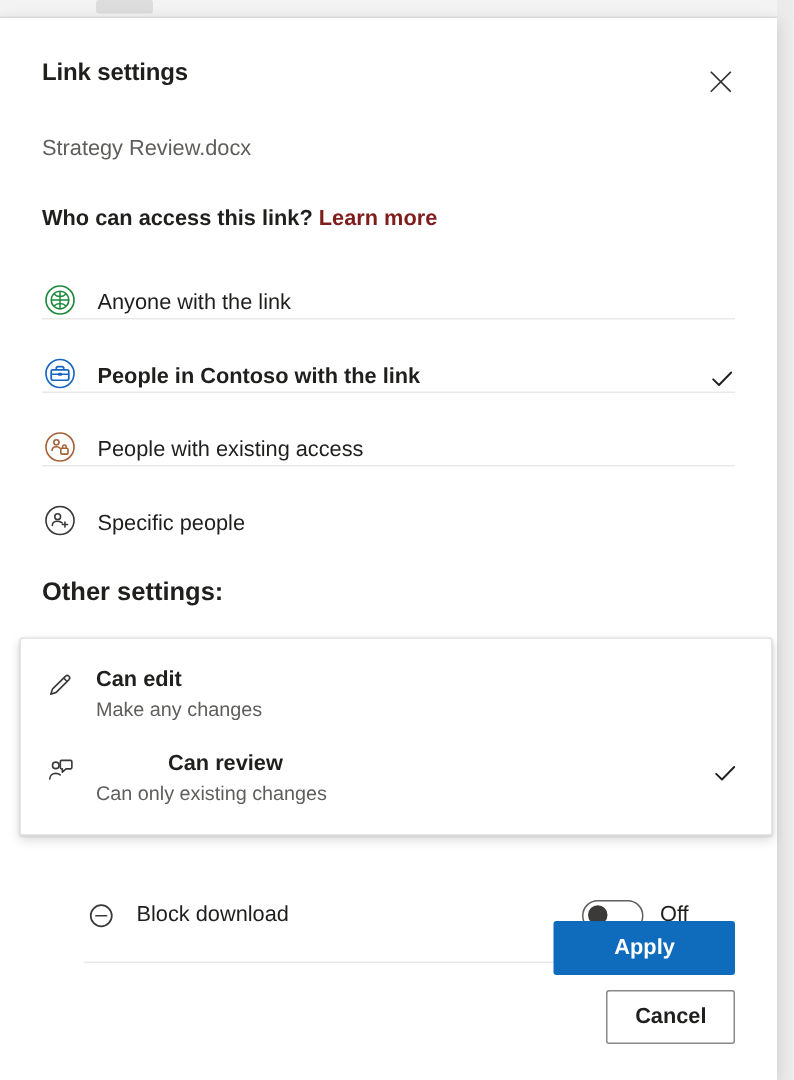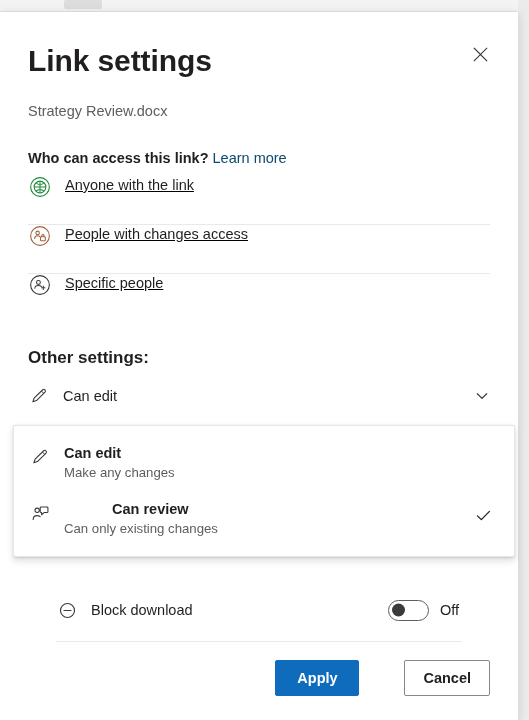--- a/index.html
+++ b/index.html
@@ -52,26 +52,25 @@
     box-shadow: 0 2px 10px rgba(0,0,0,.14);
     overflow: visible;
   }
 
   
   .header {
     position: relative;
     padding: 22px 28px 0 28px;
   }
   .title {
-    font-size: 30px;
+    font-size: 16px;
     font-weight: 600;
     color: #201f1e;
     letter-spacing: -.1px;
     line-height: 30px;
-    margin-top: 12px;
   }
   .subtitle {
     margin-top: 25px;
     font-size: 14.5px;
     color: #605e5c;
     line-height: 20px;
   }
   .close-btn {
     position: absolute;
     top: 26px;
@@ -86,36 +85,35 @@
 
   
   .section-label {
     margin: 27px 28px 0 28px;
     font-size: 14.5px;
     font-weight: 700;
     color: #201f1e;
     line-height: 20px;
   }
   .section-label .learn-more {
-    color: #0c4a6e;
-    font-weight: 400;
+    color: #7f1d1d;
+    font-weight: 700;
     text-decoration: none;
     cursor: pointer;
   }
 
   
   .options { margin-top: 7px; }
   .option-row {
     position: relative;
     display: flex;
-    align-items: flex-start;
+    align-items: flex-end;
     height: 49px;
     margin: 0 28px;
     cursor: pointer;
-    text-decoration: underline;
   }
   .option-row + .option-row::before {
     content: "";
     position: absolute;
     top: 0; left: 0; right: 0;
     height: 1px;
     background: #ebe9e7;
   }
   .option-icon {
     width: 24px; height: 24px;
@@ -260,20 +258,21 @@
     margin-top: 6px;
   }
 
   
   .footer {
     position: absolute;
     right: 28px;
     bottom: 24px;
     display: flex;
     gap: 10px;
+    flex-direction: column;
   }
   .btn {
     height: 36px;
     min-width: 84px;
     padding: 0 18px;
     font-size: 14.5px;
     font-family: inherit;
     border-radius: 2px;
     cursor: pointer;
     line-height: 34px;
@@ -325,32 +324,49 @@
         <svg width="22" height="22" viewBox="0 0 24 24" fill="none" aria-hidden="true">
           <circle cx="12" cy="12" r="10.2" stroke="#1f8a3b" stroke-width="1.2"></circle>
           <circle cx="12" cy="12" r="6.4" stroke="#1f8a3b" stroke-width="1.2"></circle>
           <path d="M5.6 12h12.8M12 5.6v12.8M7.6 7.6c2.4 2.4 6.4 2.4 8.8 0M7.6 16.4c2.4-2.4 6.4-2.4 8.8 0" stroke="#1f8a3b" stroke-width="1.1"></path>
         </svg>
       </span>
       <span class="option-label">Anyone with the link</span>
       <span class="option-check"></span>
     </div>
 
+    <div class="option-row selected">
+      <span class="option-icon">
+        <svg width="22" height="22" viewBox="0 0 24 24" fill="none" aria-hidden="true">
+          <circle cx="12" cy="12" r="10.2" stroke="#1565c0" stroke-width="1.2"></circle>
+          <rect x="5.6" y="9.3" width="12.8" height="7.6" rx="1.2" stroke="#1565c0" stroke-width="1.25"></rect>
+          <path d="M9.3 9.3V8.2c0-.7.5-1.2 1.2-1.2h3c.7 0 1.2.5 1.2 1.2v1.1" stroke="#1565c0" stroke-width="1.25"></path>
+          <path d="M5.6 12.6h12.8" stroke="#1565c0" stroke-width="1.1"></path>
+          <rect x="10.7" y="11.5" width="2.6" height="2.2" rx=".5" fill="#1565c0"></rect>
+        </svg>
+      </span>
+      <span class="option-label">People in Contoso with the link</span>
+      <span class="option-check">
+        <svg width="17" height="17" viewBox="0 0 18 18" fill="none" aria-hidden="true">
+          <path d="M2.6 9.4 L6.7 13.4 L15.3 4.6" stroke="#201f1e" stroke-width="1.35" stroke-linecap="round" stroke-linejoin="round"></path>
+        </svg>
+      </span>
+    </div>
 
     <div class="option-row">
       <span class="option-icon">
         <svg width="22" height="22" viewBox="0 0 24 24" fill="none" aria-hidden="true">
           <circle cx="12" cy="12" r="10.2" stroke="#a4633a" stroke-width="1.2"></circle>
           <circle cx="9.4" cy="8.6" r="1.9" stroke="#a4633a" stroke-width="1.15"></circle>
           <path d="M6.2 14.6c0-1.7 1.4-2.8 3.2-2.8 1.1 0 2.1.4 2.7 1.1" stroke="#a4633a" stroke-width="1.15" stroke-linecap="round"></path>
           <rect x="12.6" y="12.9" width="5.2" height="4.3" rx=".8" stroke="#a4633a" stroke-width="1.15"></rect>
           <path d="M13.9 12.9v-1.1a1.3 1.3 0 0 1 2.6 0v1.1" stroke="#a4633a" stroke-width="1.1"></path>
         </svg>
       </span>
-      <span class="option-label">People with changes access</span>
+      <span class="option-label">People with existing access</span>
       <span class="option-check"></span>
     </div>
 
     <div class="option-row">
       <span class="option-icon">
         <svg width="22" height="22" viewBox="0 0 24 24" fill="none" aria-hidden="true">
           <circle cx="12" cy="12" r="10.2" stroke="#3b3a39" stroke-width="1.2"></circle>
           <circle cx="10.3" cy="9.2" r="2.1" stroke="#3b3a39" stroke-width="1.15"></circle>
           <path d="M6.4 15.6c0-1.9 1.7-3.1 3.9-3.1 1.4 0 2.6.5 3.3 1.3" stroke="#3b3a39" stroke-width="1.15" stroke-linecap="round"></path>
           <path d="M15.6 13.1v3.7M13.75 14.95h3.7" stroke="#3b3a39" stroke-width="1.15" stroke-linecap="round"></path>

